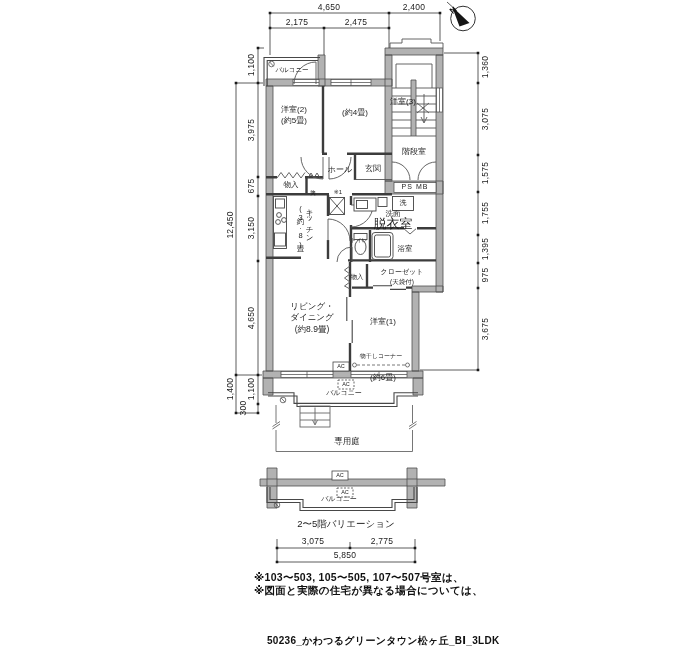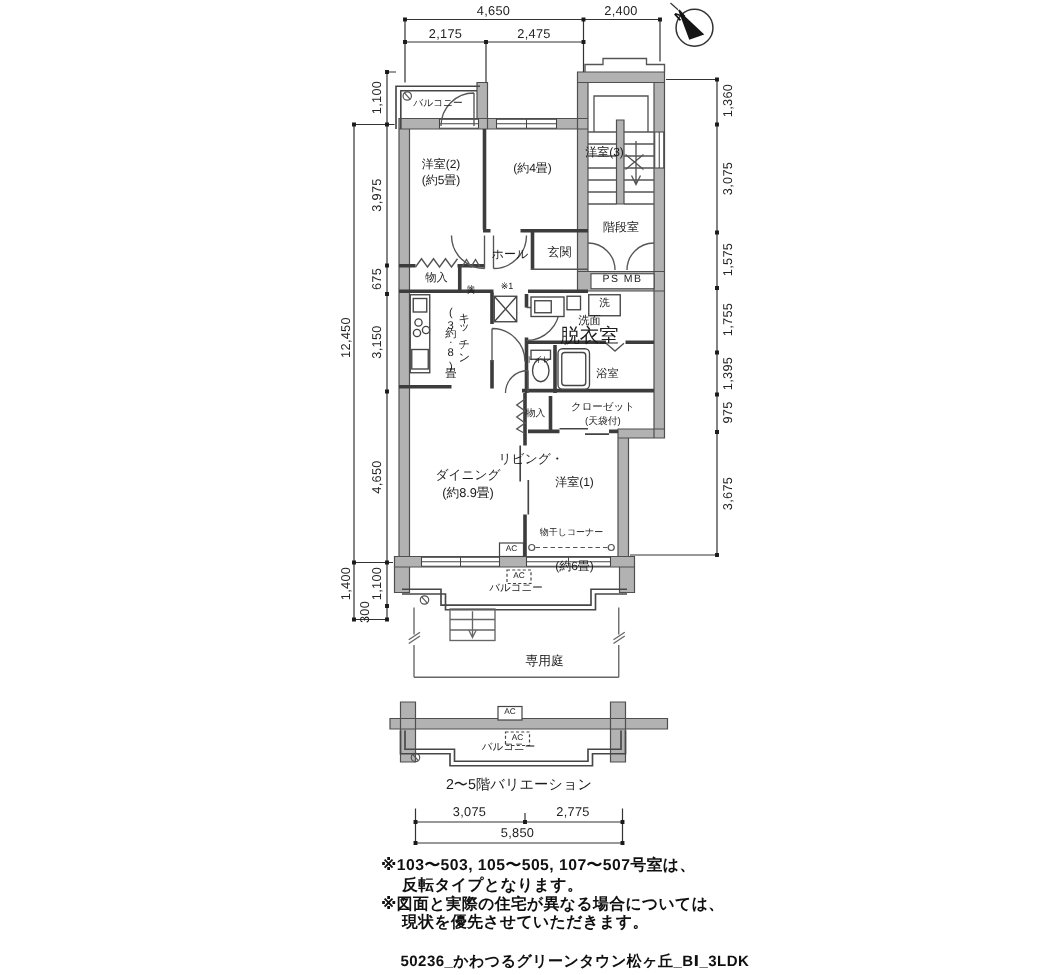--- a/index.html
+++ b/index.html
@@ -194,34 +194,34 @@
 
 <div class="lbl" style="left:393px;top:214px;font-size:7.5px;">洗面</div>
 <div class="lbl" style="left:393px;top:224px;font-size:13px;">脱衣室</div>
 <div class="lbl" style="left:403px;top:203px;font-size:7px;">洗</div>
 <div class="lbl" style="left:359px;top:241px;font-size:5.5px;">トイレ</div>
 <div class="lbl" style="left:405px;top:249px;font-size:7.5px;">浴室</div>
 <div class="lbl" style="left:357px;top:277px;font-size:6.5px;">物入</div>
 <div class="lbl" style="left:402px;top:272px;font-size:7px;">クローゼット</div>
 <div class="lbl" style="left:402px;top:282px;font-size:6.5px;">(天袋付)</div>
 
-<div class="lbl" style="left:312px;top:306px;font-size:8.5px;margin-left:42px;">リビング・</div>
+<div class="lbl" style="left:312px;top:306px;font-size:8.5px;">リビング・</div>
 <div class="lbl" style="left:312px;top:317px;font-size:8.5px;">ダイニング</div>
 <div class="lbl" style="left:312px;top:329px;font-size:8.5px;">(約8.9畳)</div>
 <div class="lbl" style="left:383px;top:322px;font-size:8px;">洋室(1)</div>
 <div class="lbl" style="left:383px;top:334px;font-size:8px;margin-top:44px;">(約6畳)</div>
 <div class="lbl" style="left:381px;top:356px;font-size:6px;">物干しコーナー</div>
 
 <div class="lbl" style="left:341px;top:366.5px;font-size:5.5px;">AC</div>
 <div class="lbl" style="left:346px;top:384.5px;font-size:5.5px;">AC</div>
 <div class="lbl" style="left:340px;top:475.5px;font-size:5.5px;">AC</div>
 <div class="lbl" style="left:345px;top:492.5px;font-size:5.5px;">AC</div>
 
 <div class="lbl" style="left:344px;top:393px;font-size:7px;">バルコニー</div>
-<div class="lbl" style="left:347px;top:441px;font-size:8.5px;margin-left:16px;">専用庭</div>
+<div class="lbl" style="left:347px;top:441px;font-size:8.5px;">専用庭</div>
 <div class="lbl" style="left:339px;top:499px;font-size:7px;">バルコニー</div>
 <div class="lbl" style="left:346px;top:524px;font-size:9.5px;">2〜5階バリエーション</div>
 
 <div class="hdim" style="left:329px;top:7px;">4,650</div>
 <div class="hdim" style="left:414px;top:7px;">2,400</div>
 <div class="hdim" style="left:297px;top:21.5px;">2,175</div>
 <div class="hdim" style="left:356px;top:21.5px;">2,475</div>
 
 <div class="vdim" style="left:230px;top:225px;">12,450</div>
 <div class="vdim" style="left:230px;top:389px;">1,400</div>
@@ -240,20 +240,18 @@
 <div class="vdim" style="left:485px;top:249px;">1,395</div>
 <div class="vdim" style="left:485px;top:275px;">975</div>
 <div class="vdim" style="left:485px;top:329px;">3,675</div>
 
 <div class="hdim" style="left:313px;top:541px;">3,075</div>
 <div class="hdim" style="left:382px;top:541px;">2,775</div>
 <div class="hdim" style="left:345px;top:555px;">5,850</div>
 
 <div class="notes">
   <div class="note-line">※103〜503, 105〜505, 107〜507号室は、</div>
-  <div class="note-line indent">反転タイプとなります。</div>
   <div class="note-line">※図面と実際の住宅が異なる場合については、</div>
-  <div class="note-line indent">現状を優先させていただきます。</div>
 </div>
 
 <div class="caption">50236_かわつるグリーンタウン松ヶ丘_BⅠ_3LDK</div>
 
 </div>
 
 </body></html>

